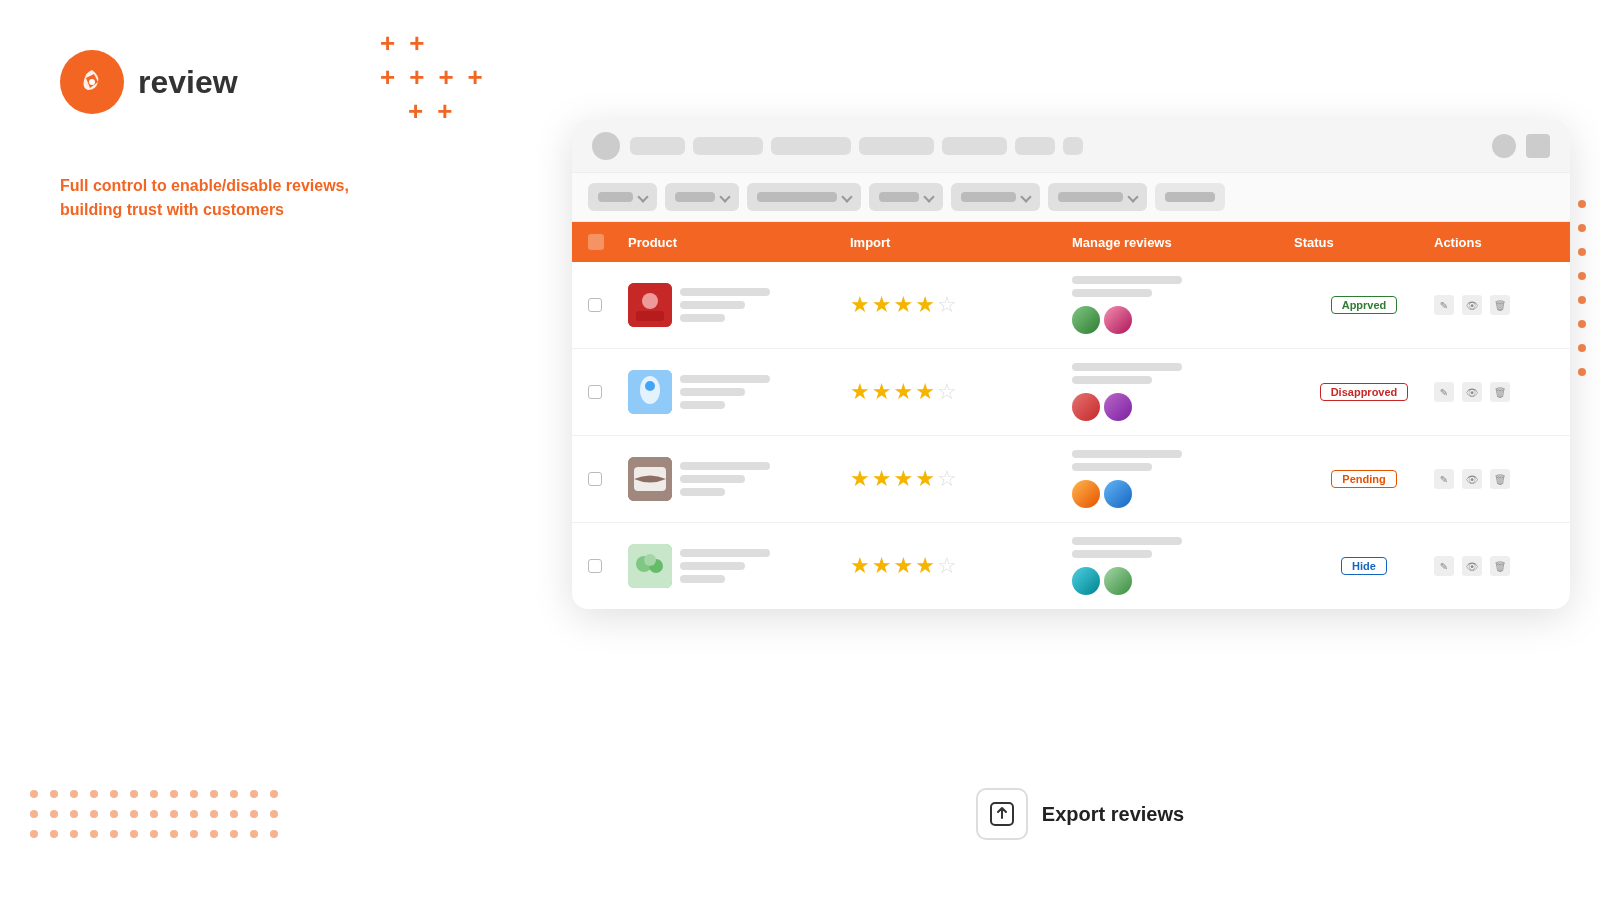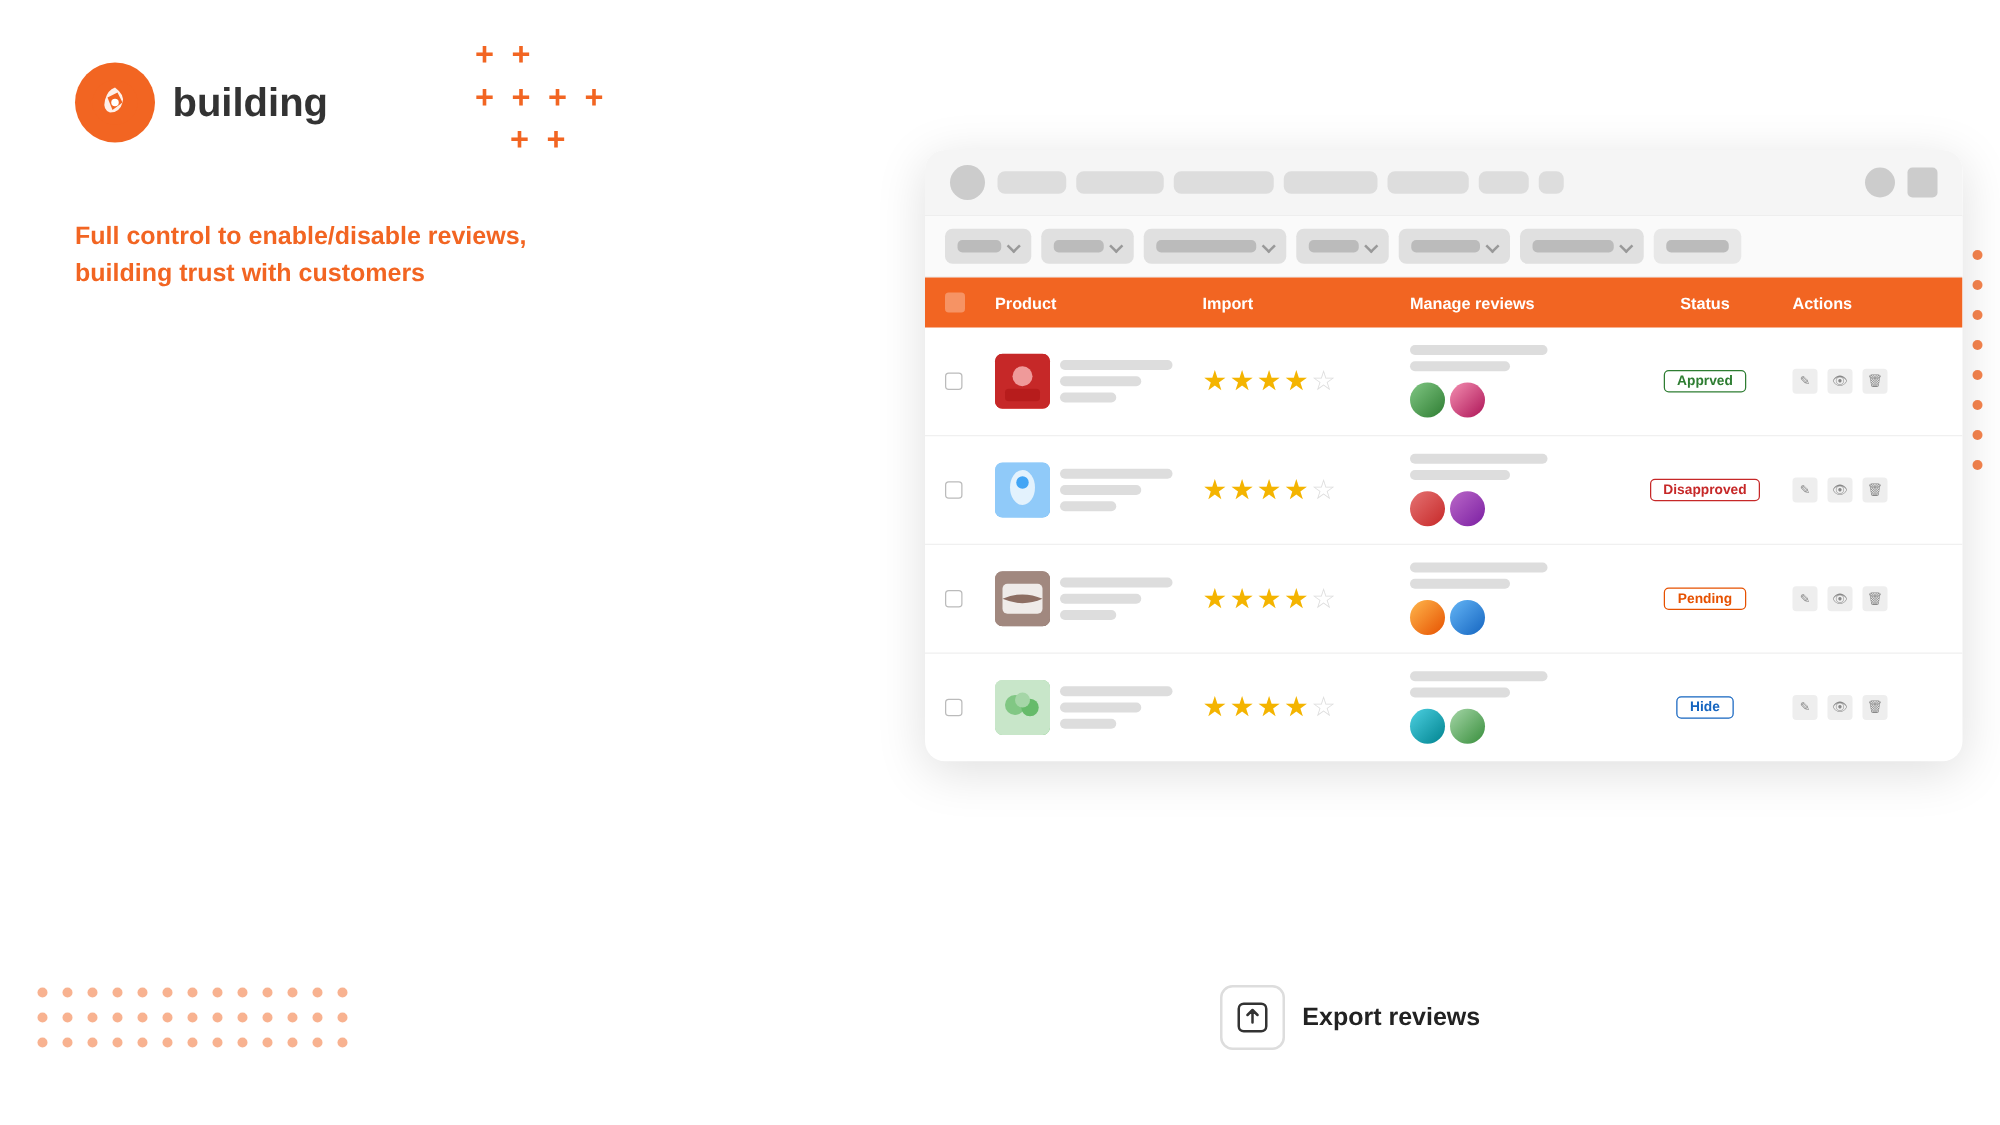--- a/index.html
+++ b/index.html
@@ -47,21 +47,21 @@
     .main-title {
       font-size: 68px;
       font-weight: 900;
       color: #F26522;
       line-height: 1.05;
       margin-bottom: 40px;
       text-transform: uppercase;
     }
 
     .subtitle {
-      font-size: 20px;
+      font-size: 16px;
       font-weight: 700;
       color: #F26522;
       line-height: 1.5;
     }
 
     
     .plus-group {
       position: absolute;
       top: 30px;
       left: 380px;
@@ -108,21 +108,21 @@
     }
     .dot-right .dot {
       opacity: 0.7;
     }
 
     
     .dashboard-panel {
       position: absolute;
       right: 30px;
       top: 120px;
-      width: 830px;
+      width: 998px;
       background: #fff;
       border-radius: 16px;
       box-shadow: 0 8px 40px rgba(0,0,0,0.13);
       overflow: hidden;
     }
 
     
     .nav-bar {
       background: #f5f5f5;
       padding: 12px 20px;
@@ -402,21 +402,21 @@
 
   <div class="logo-area">
     <div class="logo-icon">
       <svg width="40" height="40" viewBox="0 0 40 40" fill="none">
         <circle cx="20" cy="20" r="18" fill="#F26522"></circle>
         <path d="M20 8 Q28 14 26 20 Q24 28 16 28 Q10 26 12 18 Q14 10 20 8Z" fill="white" opacity="0.9"></path>
         <path d="M14 16 L22 12 L26 20 L18 26 Z" fill="#F26522"></path>
         <circle cx="20" cy="20" r="3" fill="white"></circle>
       </svg>
     </div>
-    <span class="logo-text">building</span>
+    <span class="logo-text">review</span>
   </div>
 
 
   <div class="subtitle">
     Full control to enable/disable reviews,<br>building trust with customers
   </div>
 </div>
 
 <div class="dot-grid">
   <div class="dot-row">
@@ -524,21 +524,21 @@
     </div>
   </div>
 
   <div class="table-header">
     <div>
         <div class="th-checkbox"></div>
       </div>
     <div class="th">Product</div>
     <div class="th">Import</div>
     <div class="th">Manage reviews</div>
-    <div class="th" style="text-align:center">Status</div>
+    <div class="th" style="text-align:left">Status</div>
     <div class="th">Actions</div>
   </div>
 
   <div class="table-body">
 
     <div class="table-row">
       <div>
           <div class="row-checkbox"></div>
         </div>
       <div class="product-cell">

